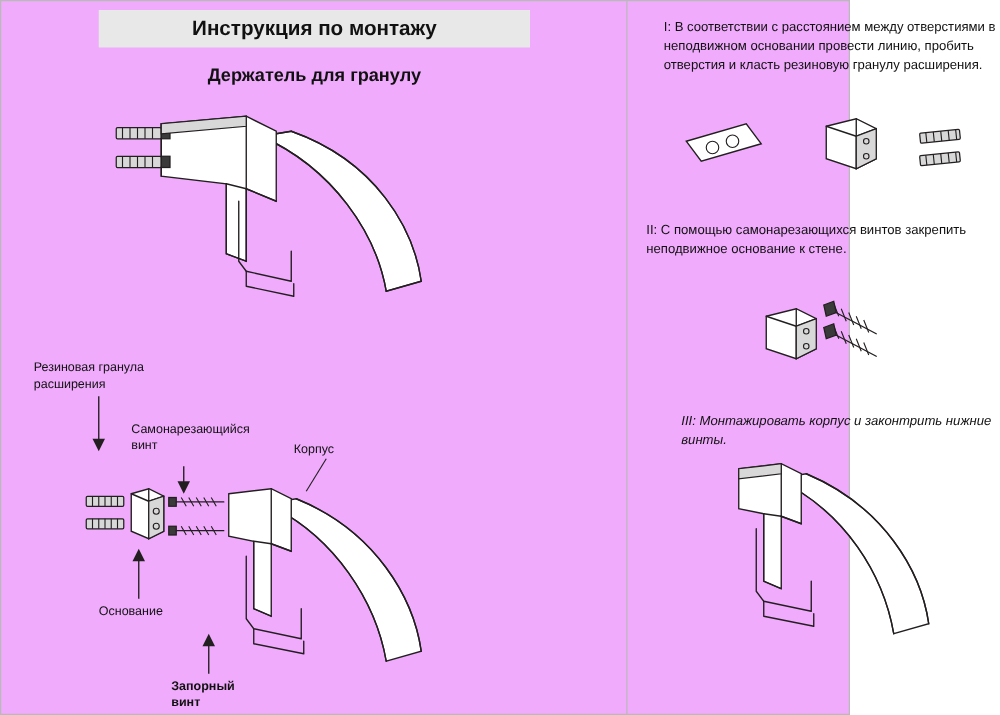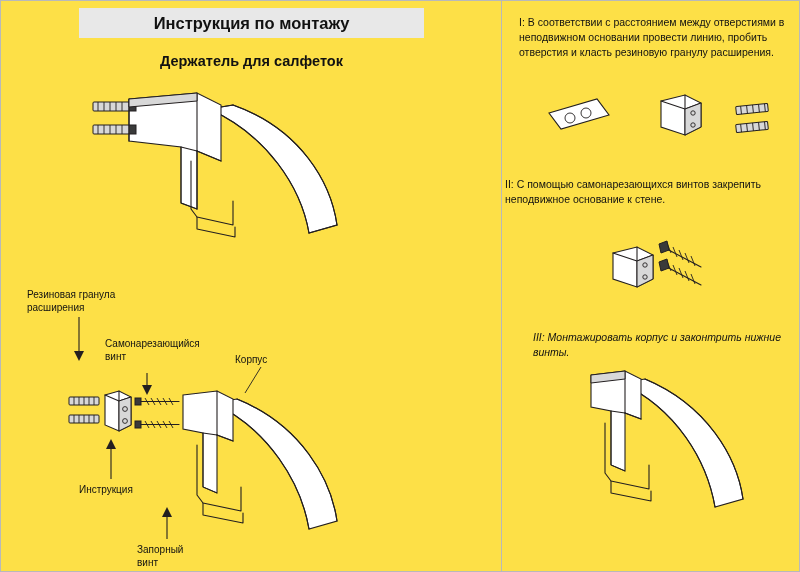--- a/index.html
+++ b/index.html
@@ -10,25 +10,25 @@
     width: 800px;
     height: 572px;
     background: #ffffff;
     font-family: "Liberation Sans", sans-serif;
     color: #1a1a1a;
     overflow: hidden;
     position: relative;
   }
   #page {
     position: relative;
-    width: 800px;
+    width: 680px;
     height: 572px;
     border: 1px solid #b9b9b9;
     box-sizing: border-box;
-    background: #fde047;
+    background: #f0abfc;
   }
   .divider-v {
     position: absolute;
     left: 500px;
     top: 0;
     width: 1px;
     height: 572px;
     background: #b9b9b9;
   }
   .title-bar {
@@ -65,20 +65,21 @@
     position: absolute;
     font-size: 10px;
     color: #111;
     line-height: 13px;
   }
   .step-text {
     position: absolute;
     font-size: 10.5px;
     color: #111;
     line-height: 15px;
+    margin-left: 12px;
   }
   svg.layer {
     position: absolute;
     left: 0;
     top: 0;
     width: 800px;
     height: 572px;
     pointer-events: none;
   }
   .st { fill: none; stroke: #231f20; stroke-width: 1.1; stroke-linejoin: round; stroke-linecap: round;}
@@ -90,37 +91,37 @@
 </style>
 </head>
 <body>
 
 <div id="page">
 
   <div class="divider-v"></div>
 
   <div class="title-bar"></div>
   <div class="title-text">Инструкция по монтажу</div>
-  <div class="subtitle-text">Держатель для салфеток</div>
+  <div class="subtitle-text">Держатель для гранулу</div>
 
   <div class="lbl" style="left:26px; top:287px; width:120px;">
     <span style="white-space:pre-line">Резиновая гранула
 расширения</span>
   </div>
   <div class="lbl" style="left:104px; top:336px; width:120px;">
     <span style="white-space:pre-line">Самонарезающийся
 винт</span>
   </div>
   <div class="lbl" style="left:234px; top:352px; width:90px;">
     <span style="white-space:pre-line">Корпус</span>
   </div>
   <div class="lbl" style="left:78px; top:482px; width:110px;">
-    <span style="white-space:pre-line">Инструкция</span>
-  </div>
-  <div class="lbl" style="left:136px; top:542px; width:110px;">
+    <span style="white-space:pre-line">Основание</span>
+  </div>
+  <div class="lbl" style="left:136px; top:542px; width:110px;font-weight:bold;">
     <span style="white-space:pre-line">Запорный
 винт</span>
   </div>
 
   <div class="step-text" style="left:518px; top:14px; width:268px;">I: В соответствии с расстоянием между отверстиями в неподвижном основании провести линию, пробить отверстия и класть резиновую гранулу расширения.</div>
   <div class="step-text" style="left:504px; top:176px; width:268px;">II: С помощью самонарезающихся винтов закрепить неподвижное основание к стене.</div>
   <div class="step-text" style="left:532px; top:329px; width:268px;font-style:italic;">III: Монтажировать корпус и законтрить нижние винты.</div>
 
   <svg class="layer" viewBox="0 0 800 572">
 

